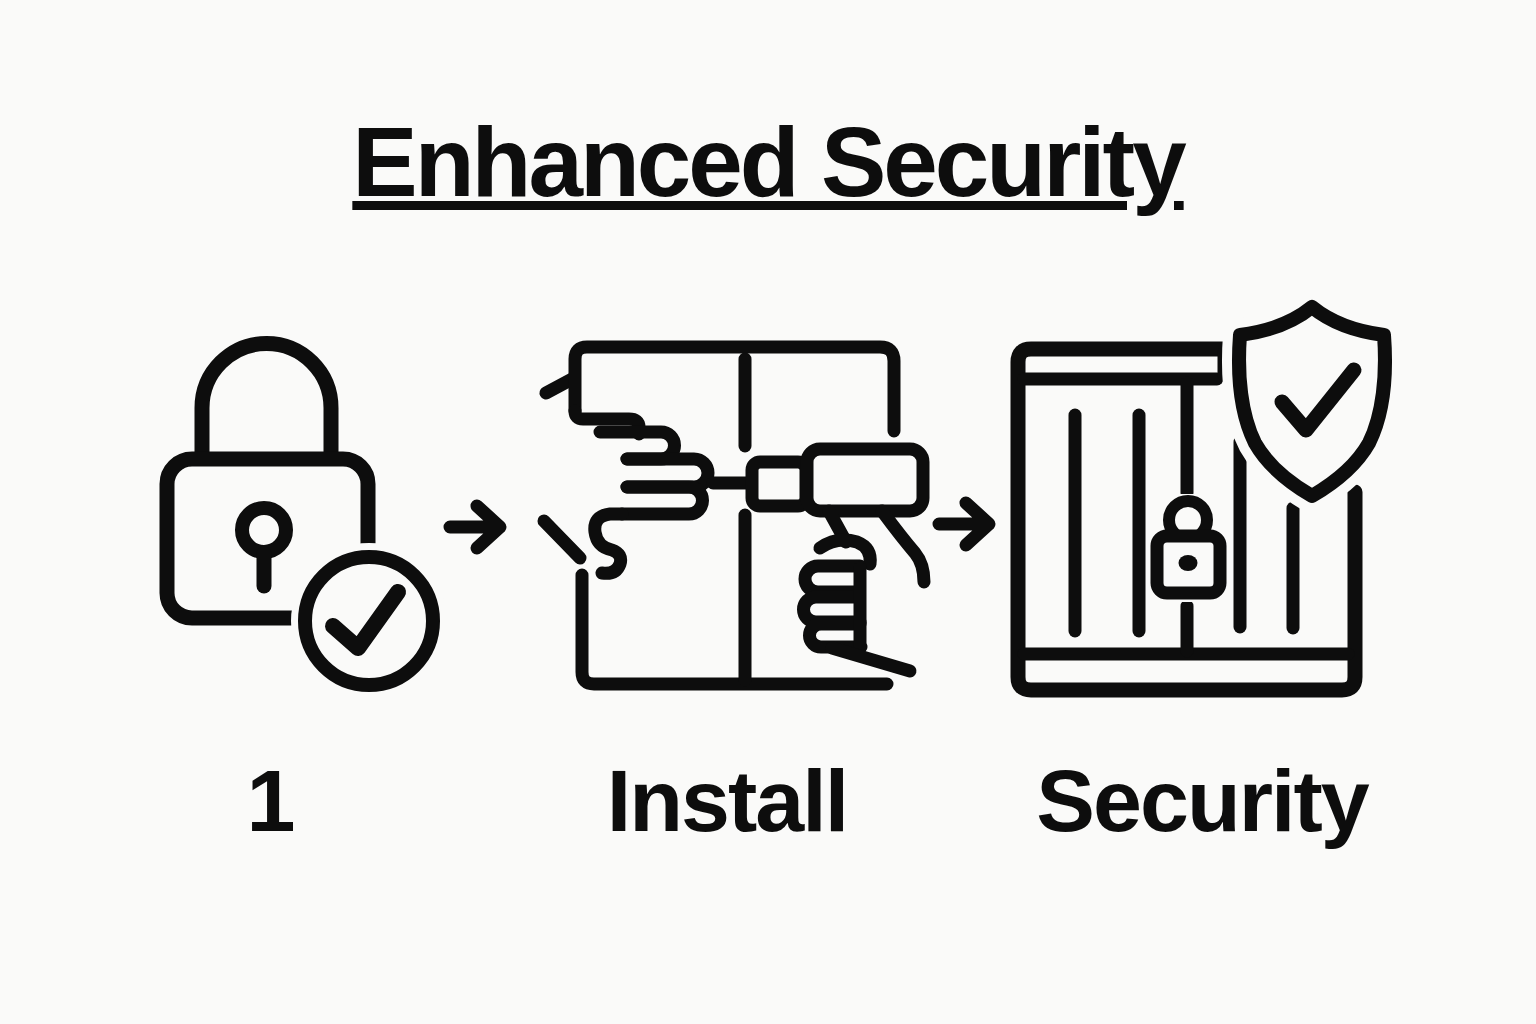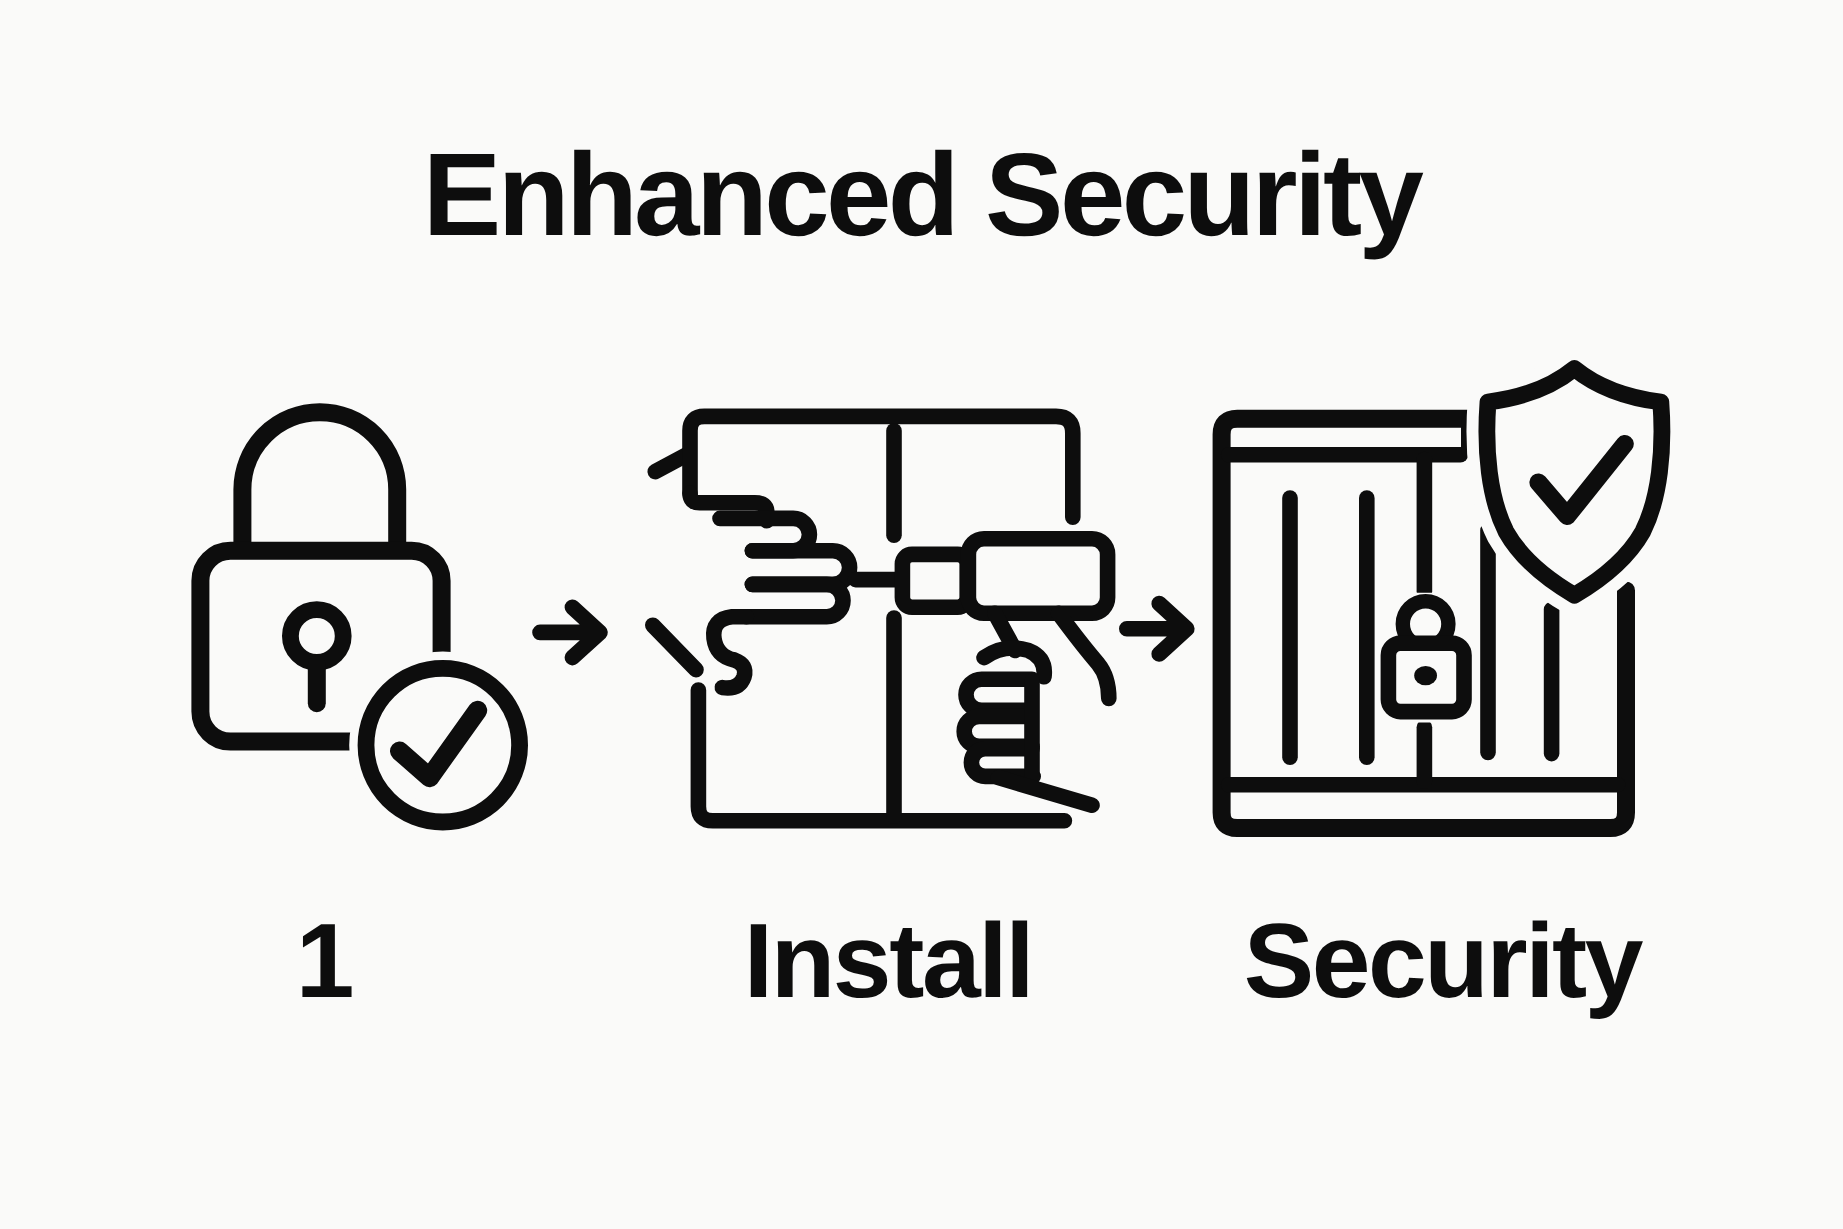--- a/index.html
+++ b/index.html
@@ -11,30 +11,31 @@
     font-family:"Liberation Sans", sans-serif;
     overflow:hidden; position:relative;
   }
   .abs { position:absolute; }
   .title {
     top:113px; left:0; right:0;
     text-align:center;
     font-size:98px; font-weight:bold;
     letter-spacing:-3px; line-height:1;
     white-space:nowrap;
+    text-decoration:underline;
   }
   .step-label {
     top:757px;
     text-align:center;
     font-size:88px; font-weight:bold;
     letter-spacing:-2px; line-height:1;
     white-space:nowrap;
   }
   .label-1 { left:70px;  width:400px; }
-  .label-2 { left:540px; width:400px;text-align:center; }
+  .label-2 { left:527px; width:400px;text-align:center; }
   .label-3 { left:1002px; width:400px;text-align:center; }
   svg { display:block; overflow:visible; }
   .stroke { fill:none; stroke:currentColor; stroke-linecap:round; stroke-linejoin:round; }
   .halo   { fill:var(--background); stroke:var(--background); stroke-linecap:round; stroke-linejoin:round; }
   .fill-ink { fill:currentColor; stroke:none; }
   .fill-bg  { fill:var(--background); }
 </style>
 </head>
 <body>
 

